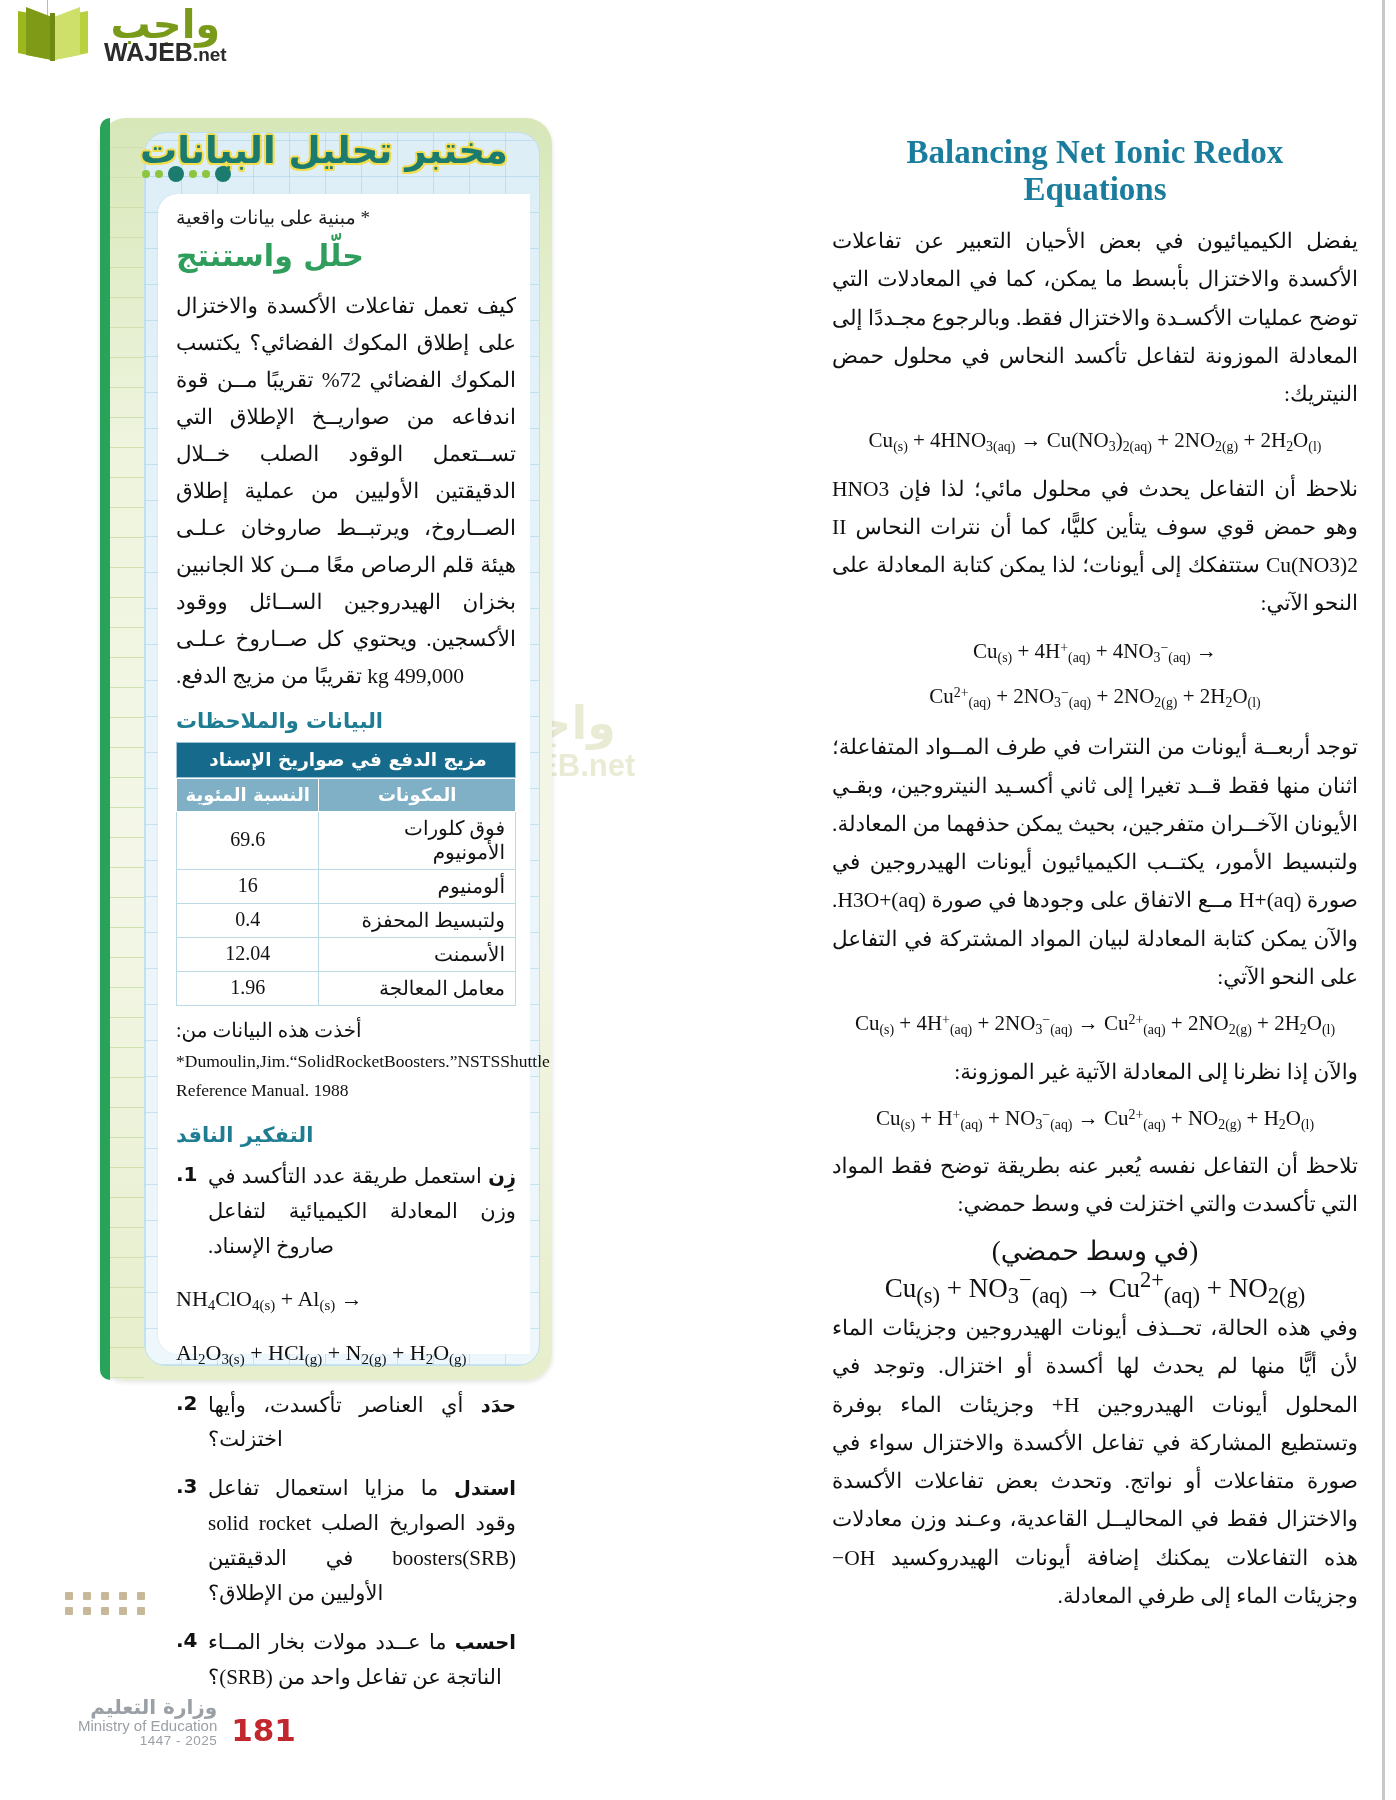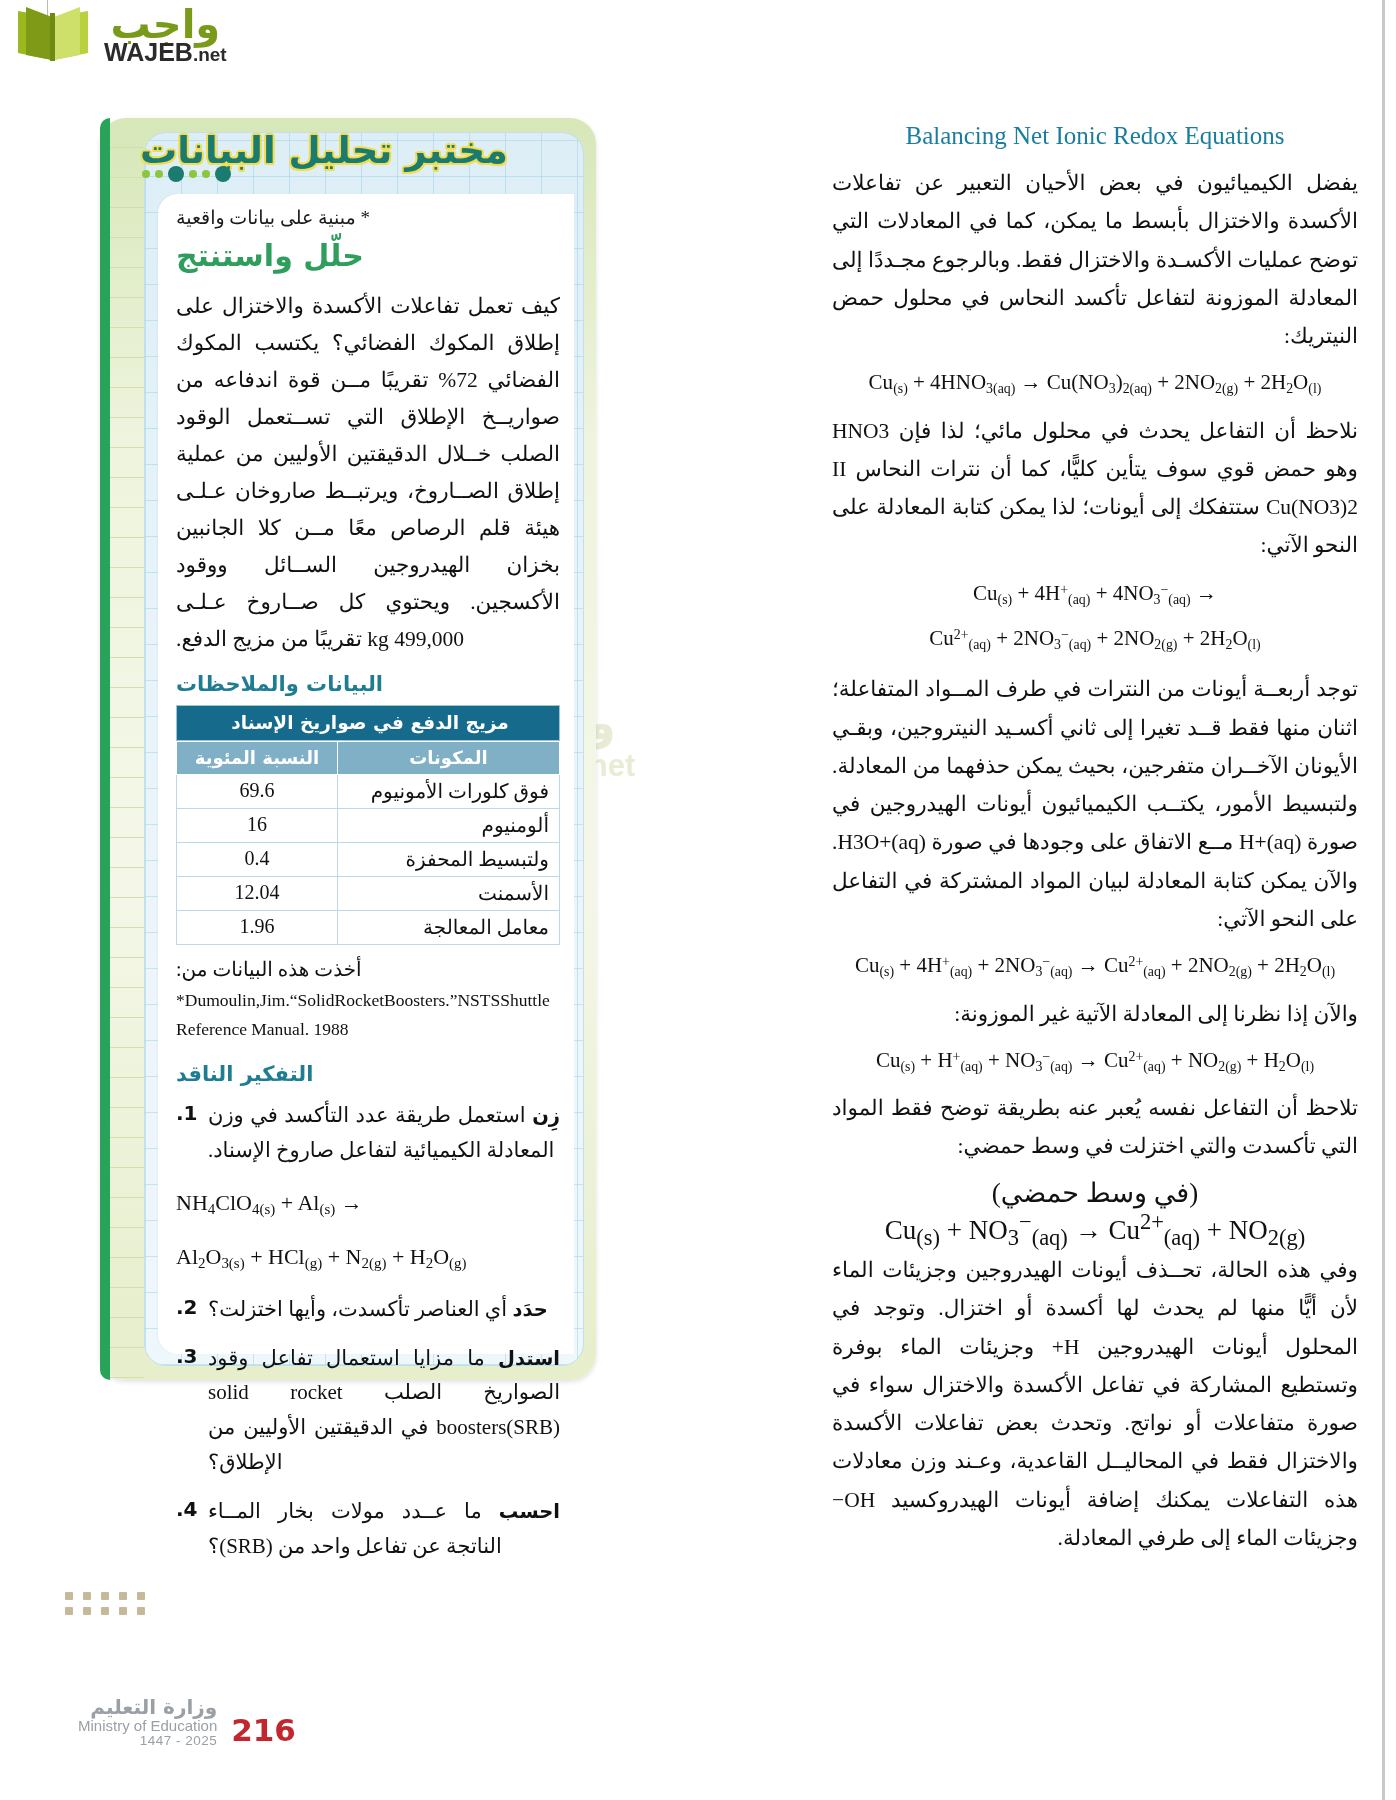--- a/index.html
+++ b/index.html
@@ -63,21 +63,21 @@
   .cw-en {
     font-family: "Liberation Sans", sans-serif;
     font-size: 31px; font-weight: bold; color: #c9cf96;
     margin-top: 2px;
   }
 
   
   .lab-panel {
     position: absolute;
     left: 100px; top: 118px;
-    width: 496px; height: 1262px;
+    width: 452px; height: 1262px;
     z-index: 5;
     border-radius: 8px;
   }
   
   .lab-frame-outer {
     position: absolute; inset: 0;
     border-radius: 26px 26px 26px 26px;
     background: linear-gradient(180deg,#d7e7b8 0%, #eef4dd 25%, #f4f7e8 60%, #e6eecb 100%);
     box-shadow: 0 2px 5px rgba(0,0,0,0.12);
   }
@@ -272,22 +272,22 @@
     direction: rtl;
     z-index: 10;
   }
   .sec-title-ar {
     font-family: "DejaVu Sans", sans-serif;
     font-weight: bold; font-size: 24.5px; color: #1b7d9e;
     text-align: right; line-height: 1.25; margin: 0 0 1px 0;
   }
   .sec-title-en {
     font-family: "Liberation Serif", serif;
-    font-weight: normal; font-size: 25px; color: #1b7d9e;
-    direction: ltr; text-align: center; margin: 0 0 14px 0;
+    font-weight: bold; font-size: 33px; color: #1b7d9e;
+    direction: ltr; text-align: center; margin: 12px 0 14px 0;
   }
   p.main-par {
     font-family: "Liberation Serif", serif;
     font-size: 21.5px; color: #111; line-height: 1.78;
     text-align: justify; text-align-last: right;
     margin: 0 0 11px 0;
   }
   .eq-block {
     direction: ltr; text-align: center;
     font-family: "Liberation Serif", serif;
@@ -484,21 +484,21 @@
       <i></i>
       <i></i>
       <i></i>
     <i></i>
       <i></i>
       <i></i>
       <i></i>
       <i></i>
   </div>
   <div class="footer">
-    <div class="page-num">216</div>
+    <div class="page-num">181</div>
     <div class="moe">
       <div class="moe-ar">وزارة التعليم</div>
       <div class="moe-en">Ministry of Education</div>
       <div class="moe-yr">2025 - 1447</div>
     </div>
   </div>
 
   <div class="main-col">
     <div class="sec-title-en">Balancing Net Ionic Redox Equations</div>
 

